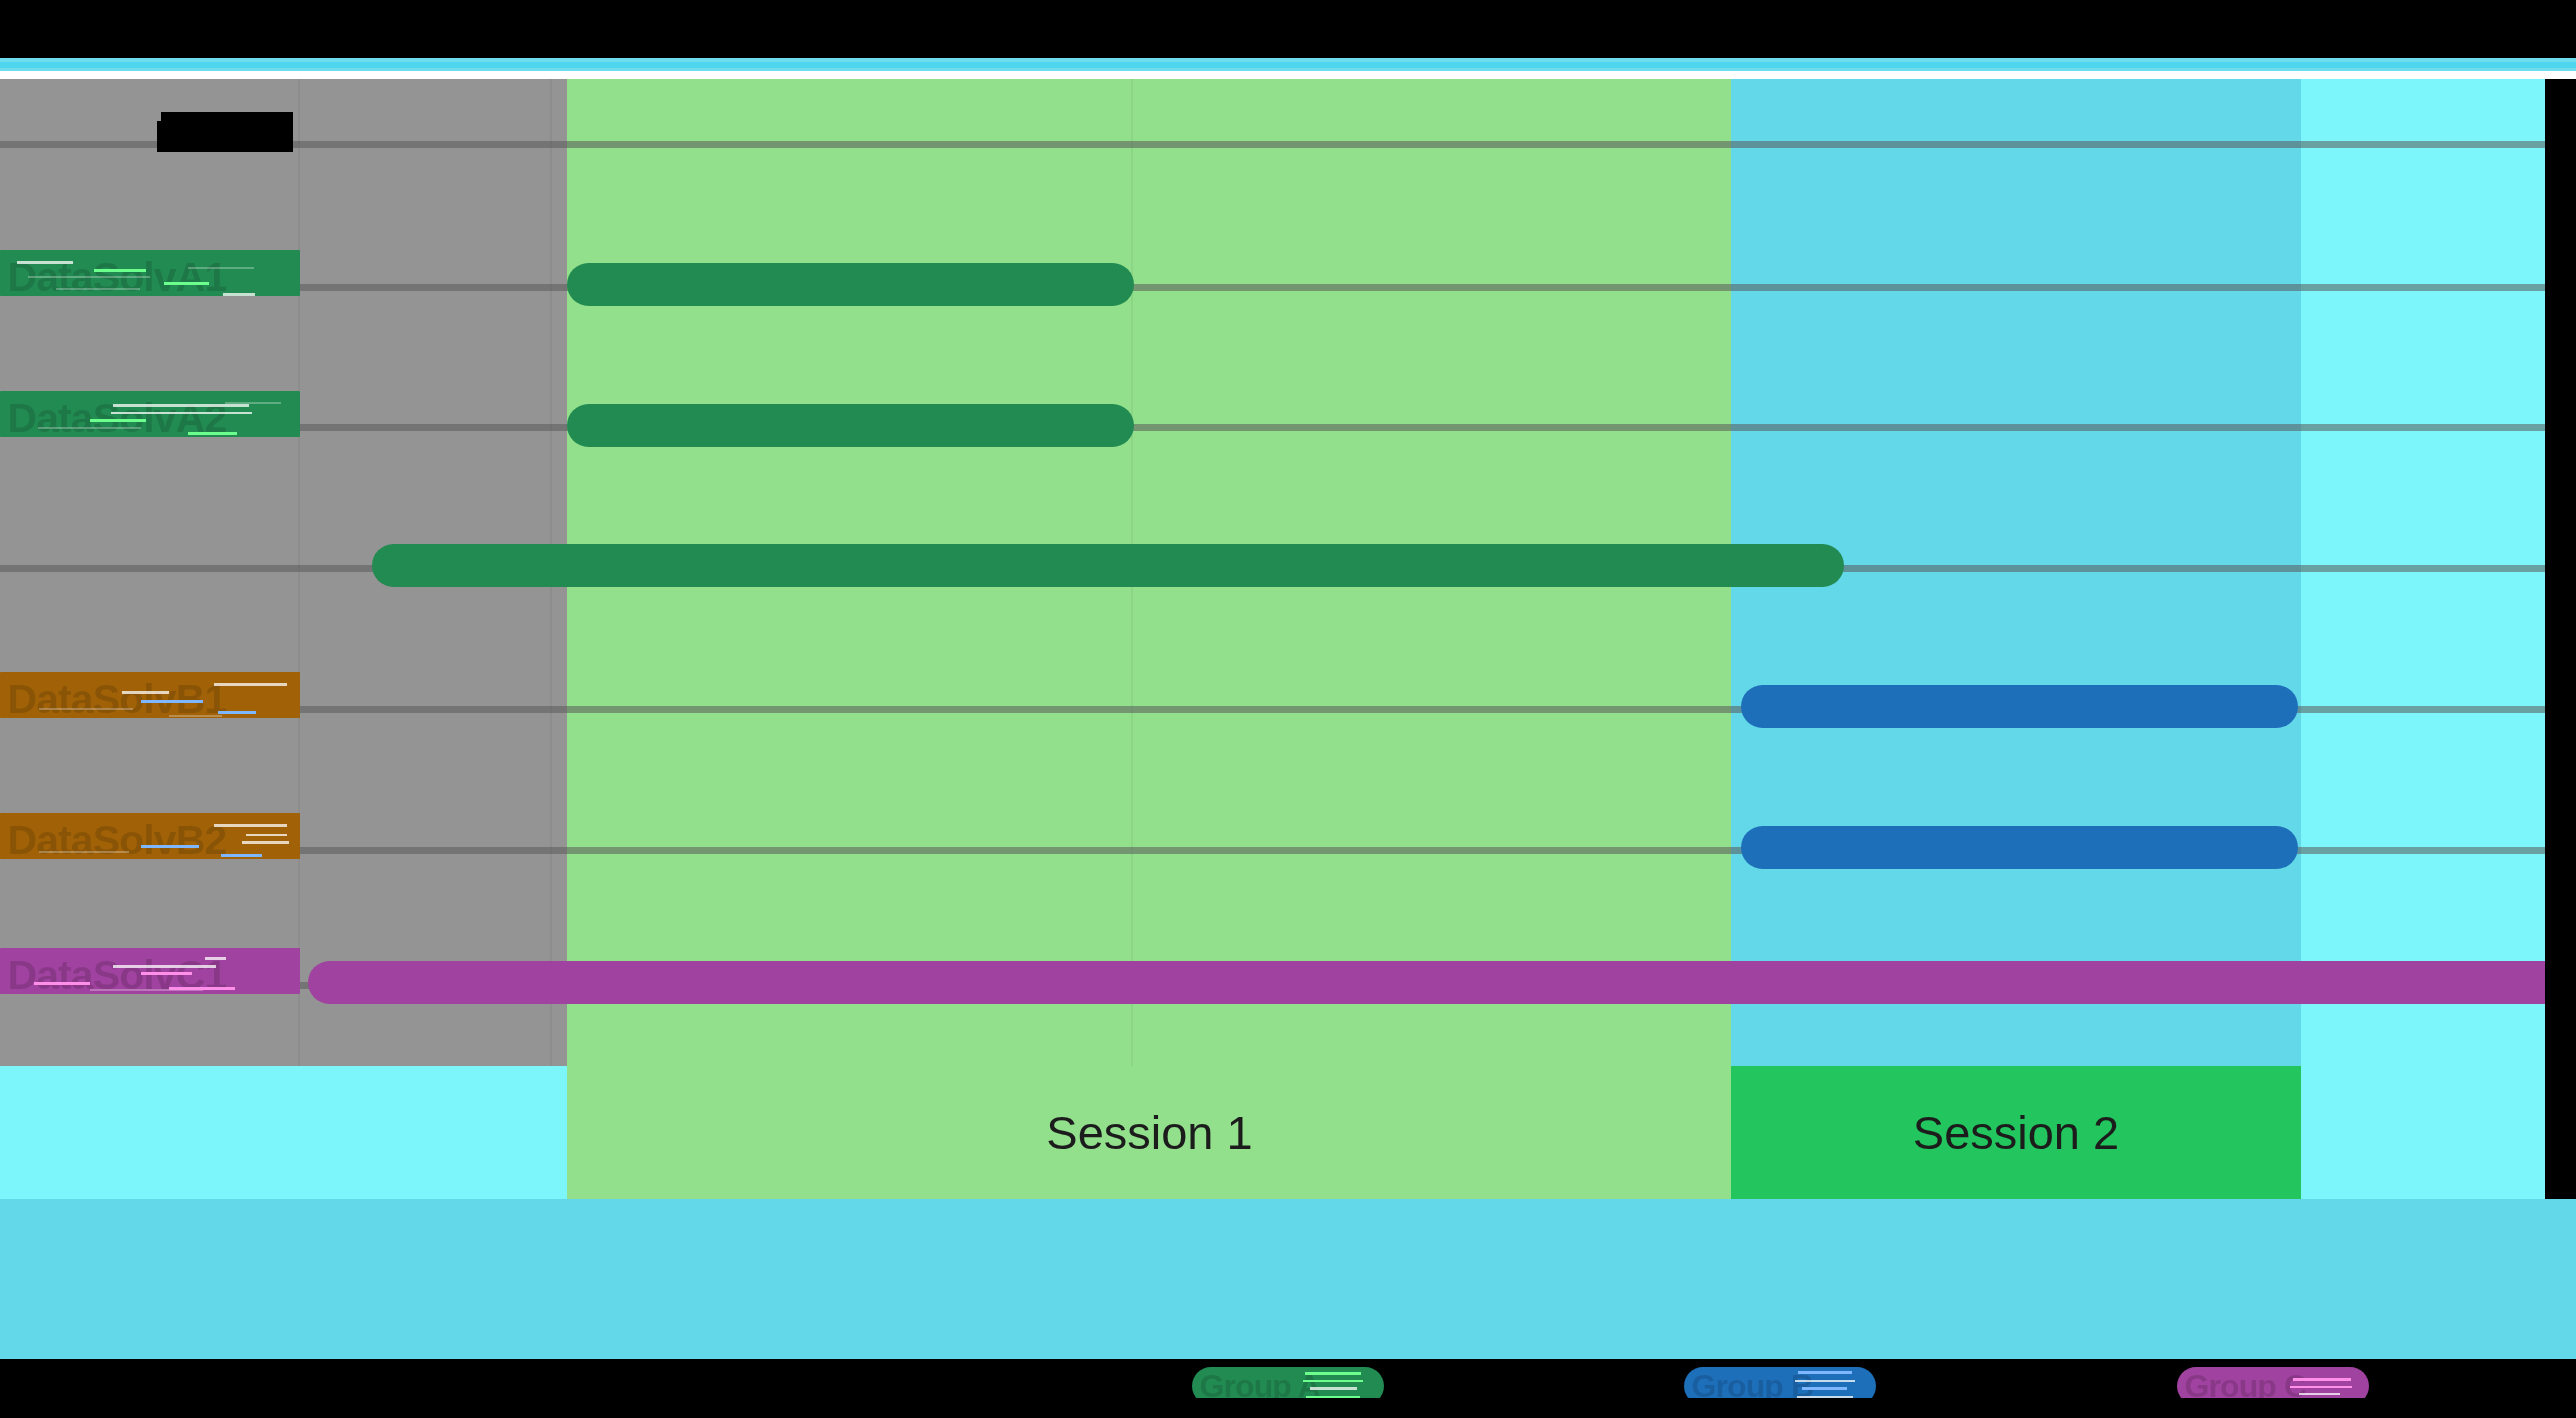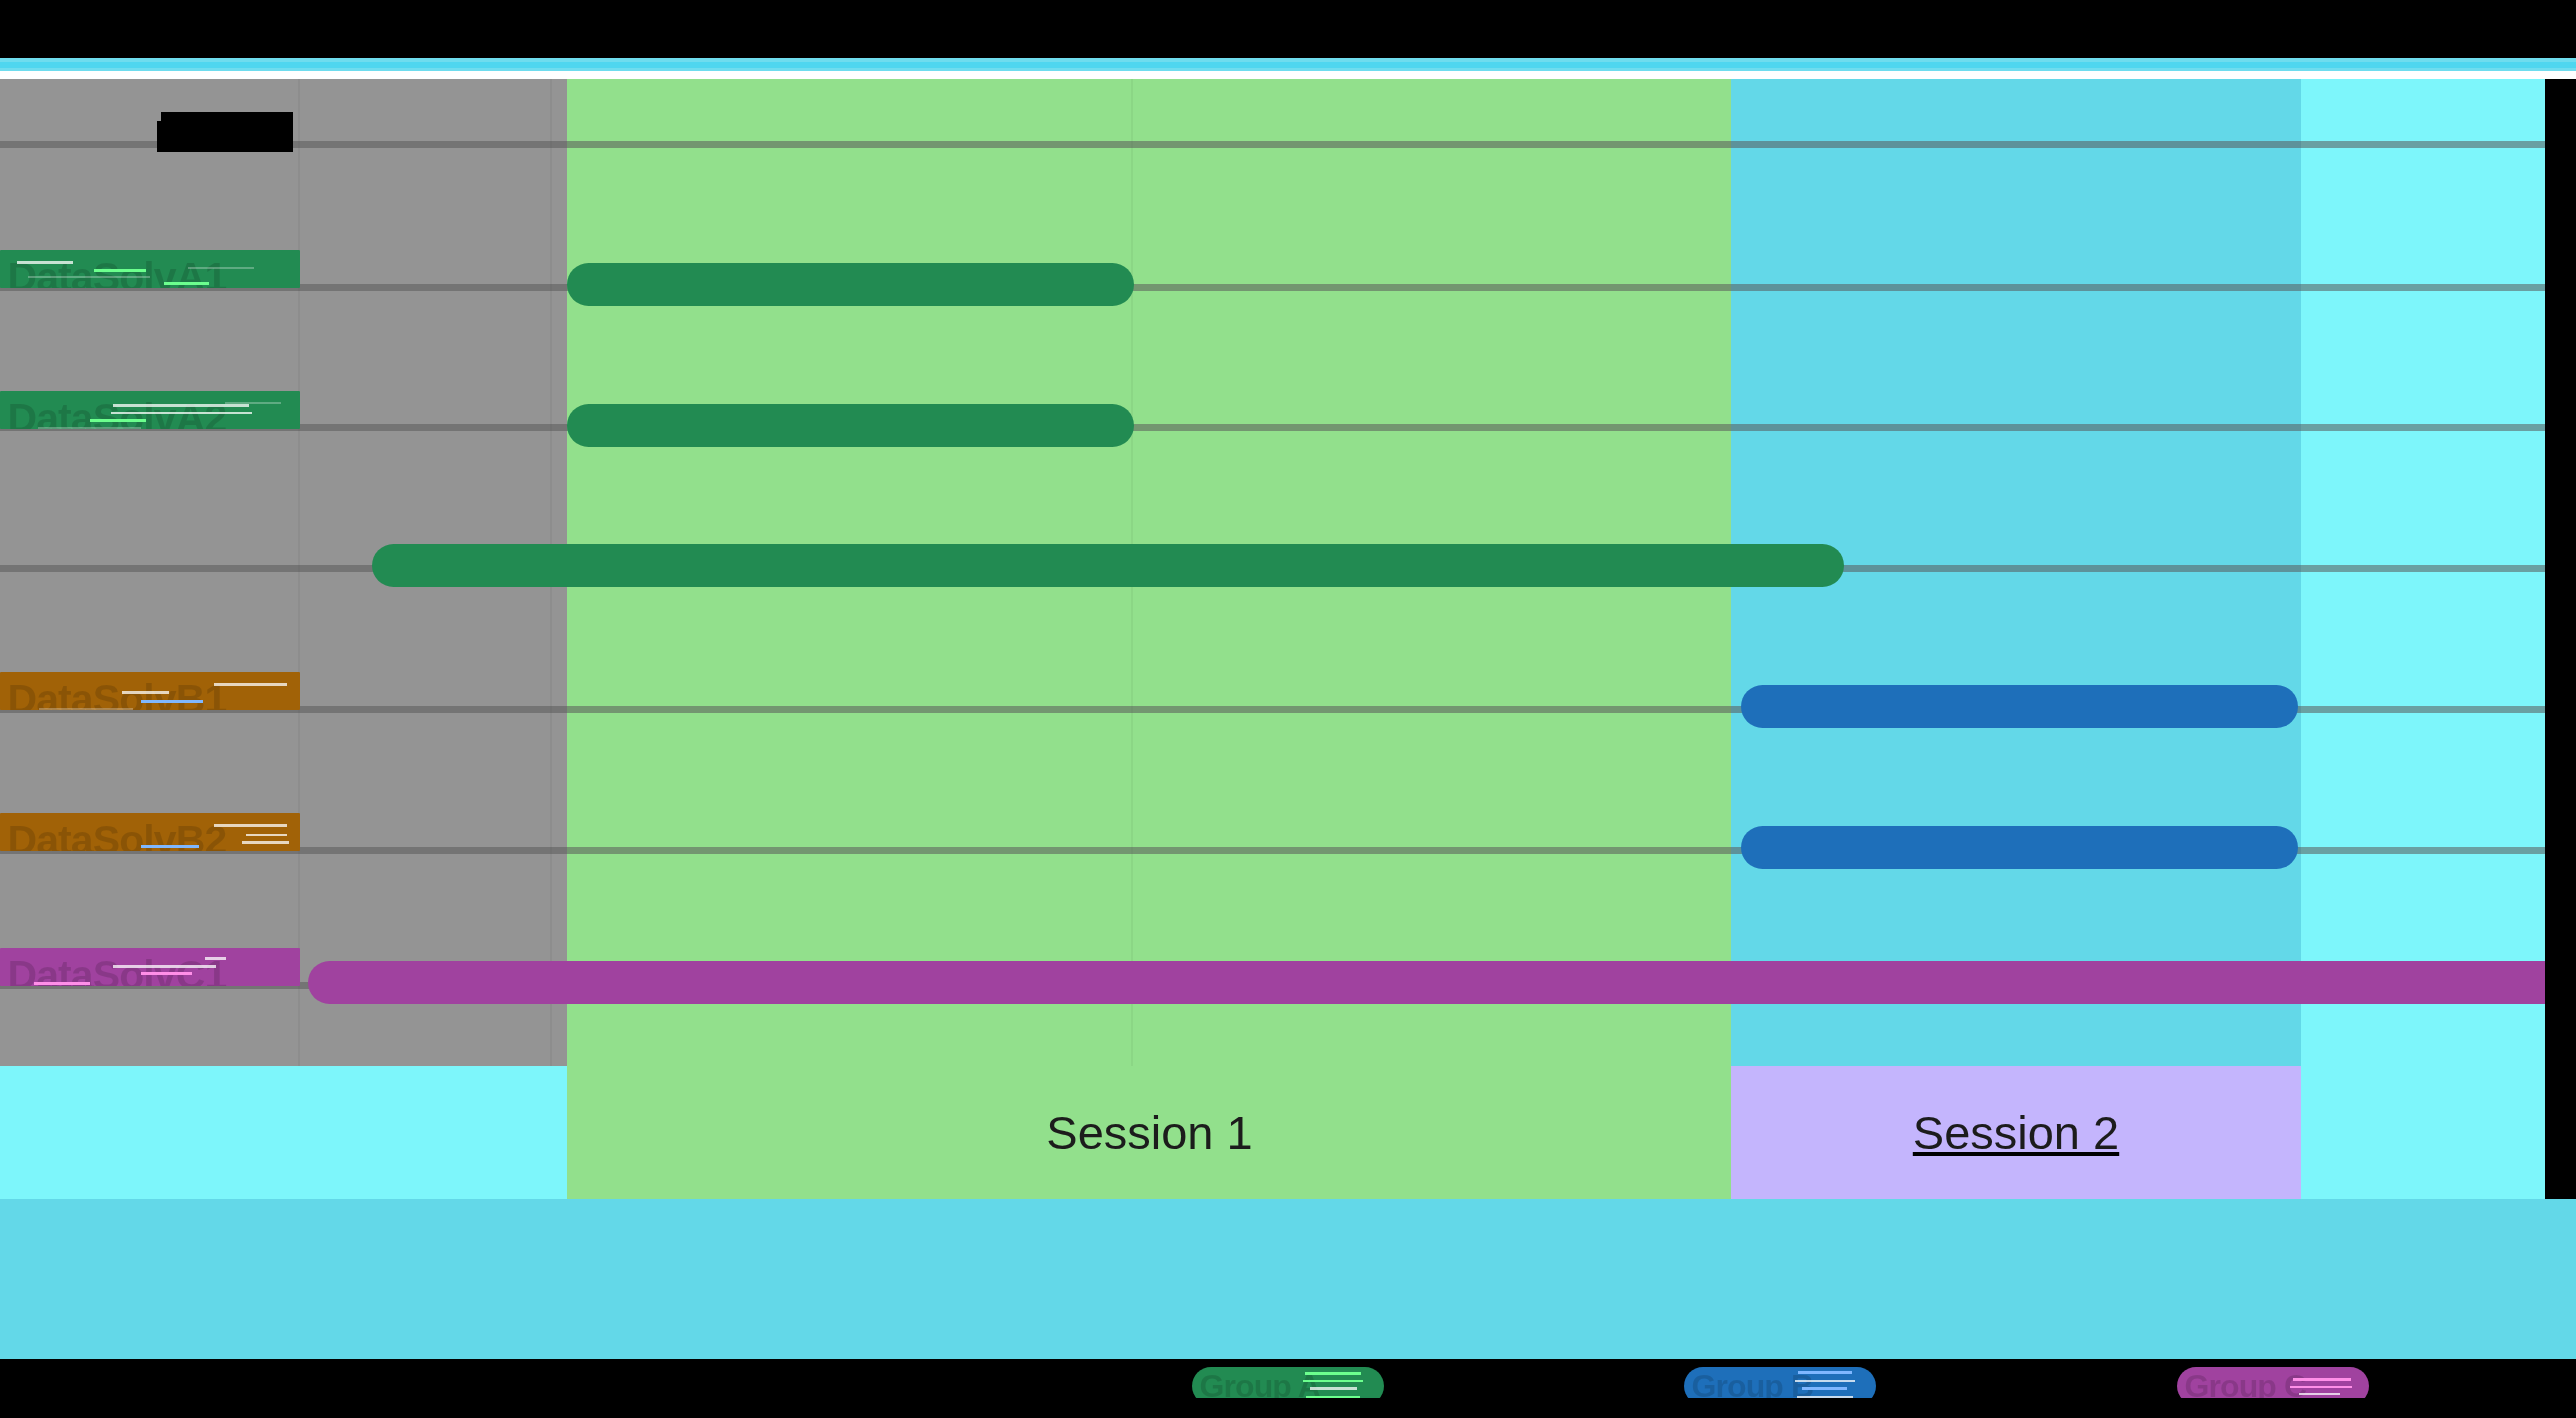--- a/index.html
+++ b/index.html
@@ -89,21 +89,21 @@
   
   .label-col {
     position: absolute;
     left: 0; top: 79px;
     width: 300px; height: 987px;
   }
   .row-label {
     position: absolute;
     left: 0;
     width: 300px;
-    height: 38px;
+    height: 46px;
     border-radius: 0.9px;
     overflow: hidden;
   }
   .row-label.green   { background: #228b52; }
   .row-label.blue    { background: #a16207; }
   .row-label.magenta { background: #a0429f; }
 
   
   .redact-text {
     position: absolute;
@@ -148,21 +148,21 @@
     background: #7df6fb;
   }
   .axis-cell {
     position: absolute;
     top: 0; height: 133px;
     display: flex;
     align-items: center;
     justify-content: center;
   }
   .axis-cell.s1 { background: #92e08c; }
-  .axis-cell.s2 { background: #c4b5fd; text-decoration: underline; }
+  .axis-cell.s2 { background: #22c55e; }
   .axis-cell.s3 { background: #7df6fb; }
   .axis-cell span {
     font-size: 47px;
     color: #1c1c1c;
     font-family: "Liberation Sans", sans-serif;
   }
 
   
   .legend-band {
     position: absolute;

